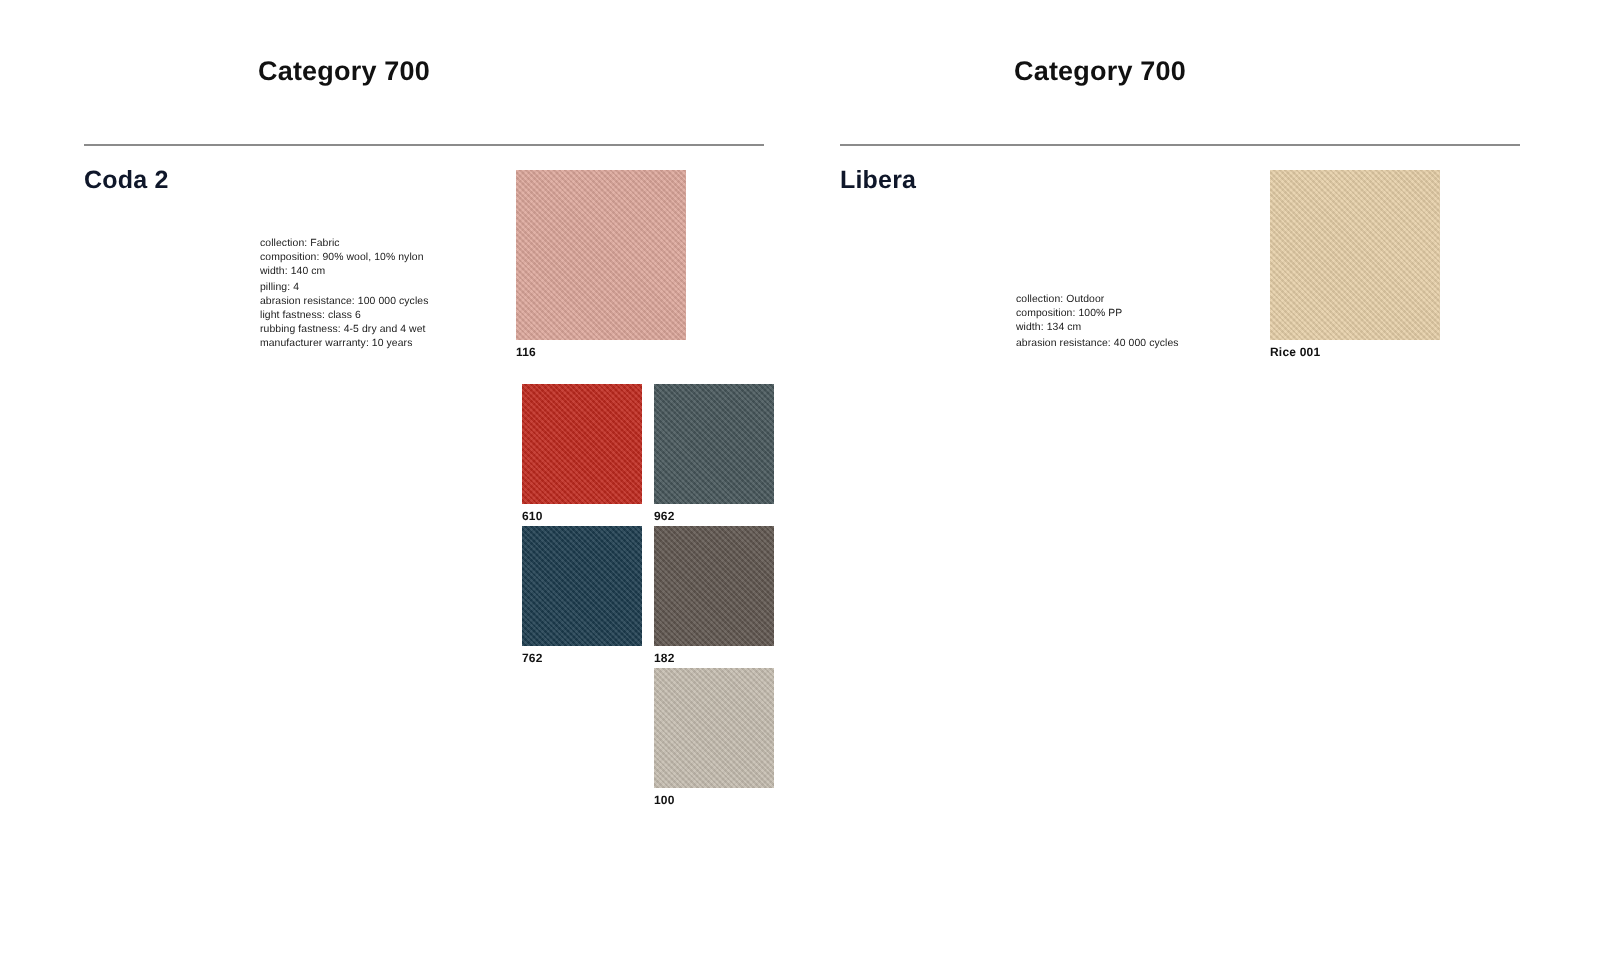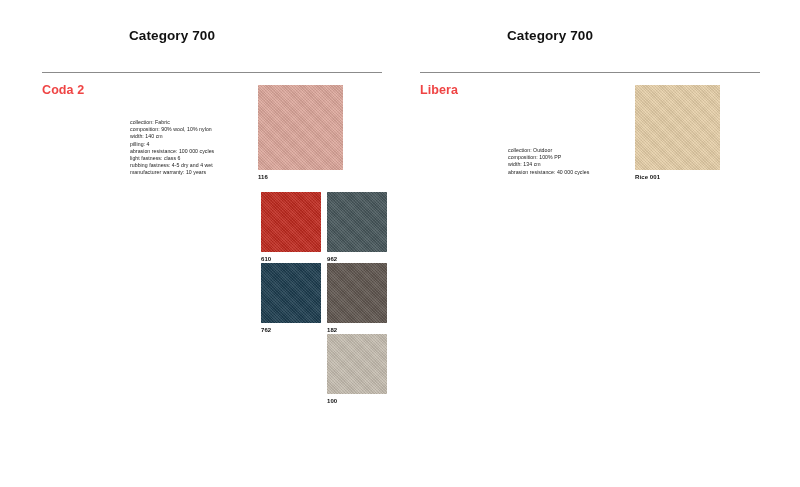--- a/index.html
+++ b/index.html
@@ -33,21 +33,21 @@
     white-space: nowrap;
   }
   #category-left  { left: 129px; top: 28px; }
   #category-right { left: 507px; top: 28px; }
 
   .product-title {
     position: absolute;
     font-size: 12.5px;
     font-weight: bold;
     letter-spacing: 0.1px;
-    color: #ef4444;
+    color: #0f172a;
     white-space: nowrap;
   }
   #product-left  { left: 42px;  top: 83px; }
   #product-right { left: 420px; top: 83px; text-align: right; }
 
   
   .rule {
     position: absolute;
     height: 1px;
     background: #8b8b8b;

